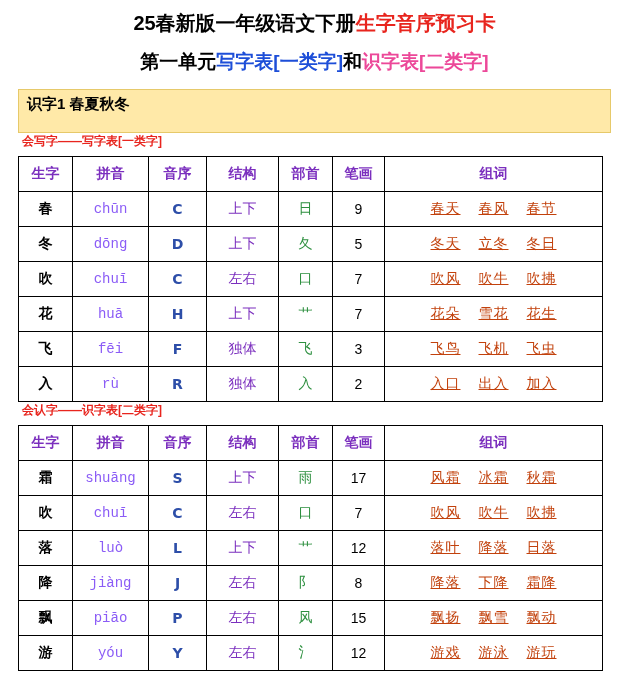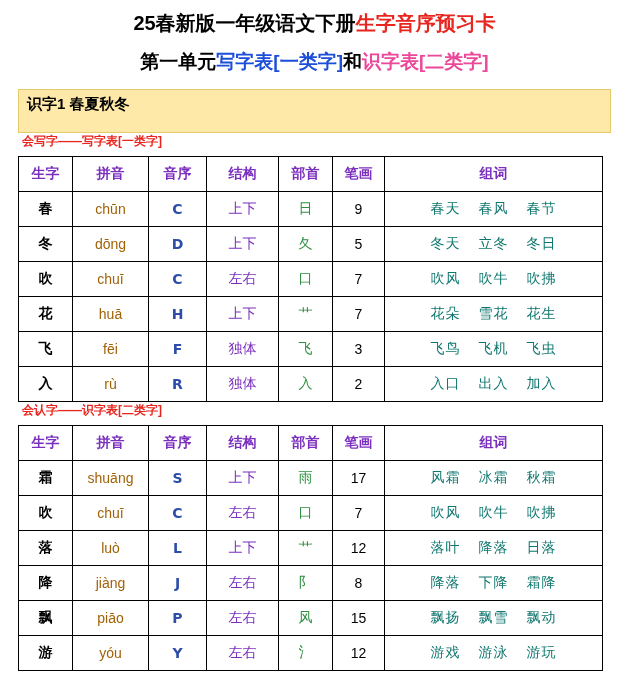--- a/index.html
+++ b/index.html
@@ -73,26 +73,26 @@
     vertical-align: middle;
     font-size: 14px;
     padding: 0;
   }
   table.gz thead td {
     color: #7b2fbe;
     font-weight: bold;
     font-size: 14px;
   }
   td.c-char { color: #000; font-weight: bold; font-size: 16px; }
-  td.c-pinyin { color: #a16207; font-size: 17px; font-family: Liberation Sans, sans-serif; }
+  td.c-pinyin { color: #8b5cf6; font-size: 17px; font-family: Liberation Mono, monospace; }
   td.c-yinxu { color: #2d4ea8; font-weight: bold; font-size: 15px; font-family: "DejaVu Sans", sans-serif; }
   td.c-struct { color: #7b2fbe; font-size: 14px; }
   td.c-bushou { color: #2d8f3f; font-size: 15px; }
   td.c-bihua { color: #000; font-size: 15px; }
-  td.c-words { color: #0f766e; font-size: 14px; letter-spacing: 1px; }
+  td.c-words { color: #c2410c; font-size: 14px; letter-spacing: 1px; text-decoration: underline; }
   td.c-words span { margin: 0 9px; }
 
   .col1 { width: 54px; }
   .col2 { width: 76px; }
   .col3 { width: 58px; }
   .col4 { width: 72px; }
   .col5 { width: 54px; }
   .col6 { width: 52px; }
   .col7 { width: auto; }
 </style>

